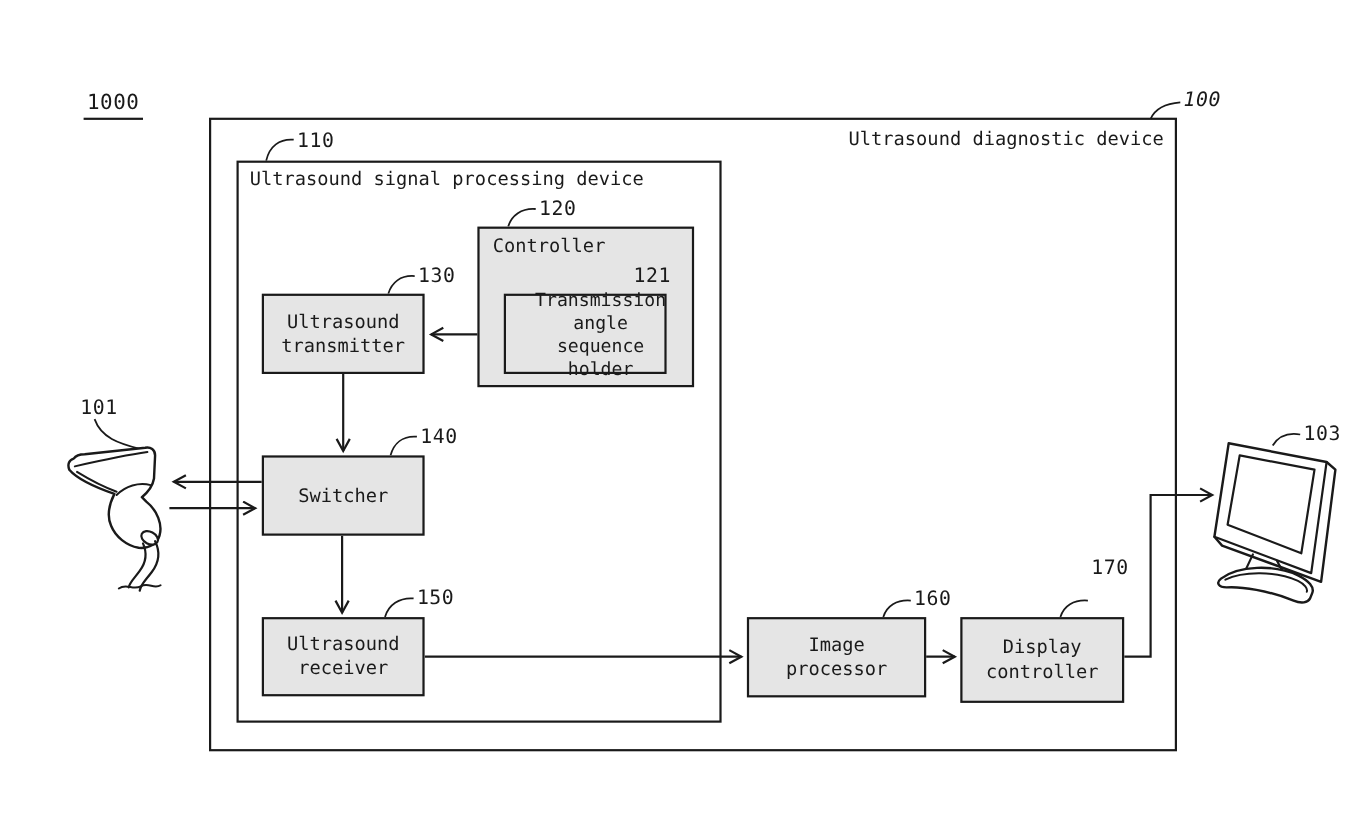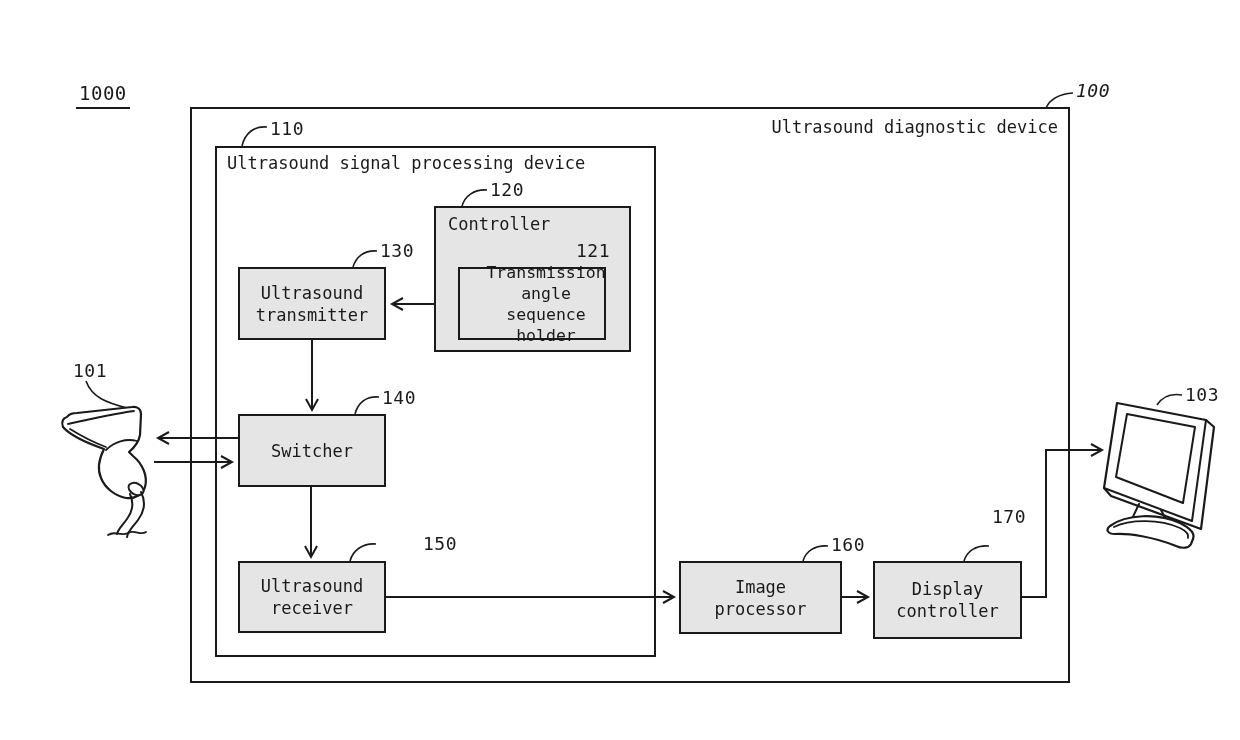--- a/index.html
+++ b/index.html
@@ -60,21 +60,21 @@
 controller</span>
   </div>
 
   <div class="ref underlined" style="left:76px; top:82px;">1000</div>
   <div class="ref" style="left:1076px; top:80px;font-style:italic;">100</div>
   <div class="ref" style="left:270px;  top:118px;">110</div>
   <div class="ref" style="left:490px;  top:179px;">120</div>
   <div class="ref" style="left:576px;  top:240px;">121</div>
   <div class="ref" style="left:380px;  top:240px;">130</div>
   <div class="ref" style="left:382px;  top:387px;">140</div>
-  <div class="ref" style="left:379px;  top:533px;margin-left:44px;">150</div>
+  <div class="ref" style="left:379px;  top:533px;">150</div>
   <div class="ref" style="left:831px;  top:534px;text-align:center;">160</div>
   <div class="ref" style="left:992px;  top:506px;">170</div>
   <div class="ref" style="left:73px;   top:360px;">101</div>
   <div class="ref" style="left:1185px; top:384px;">103</div>
 
   <svg class="overlay" width="1240" height="740" viewBox="0 0 1240 740">
     <defs>
       <marker id="ah" markerUnits="userSpaceOnUse" markerWidth="16" markerHeight="16" refX="12" refY="7" orient="auto">
         <path d="M 1,1 L 12,7 L 1,13" fill="none" stroke="#1a1a1a" stroke-width="2"></path>
       </marker>

